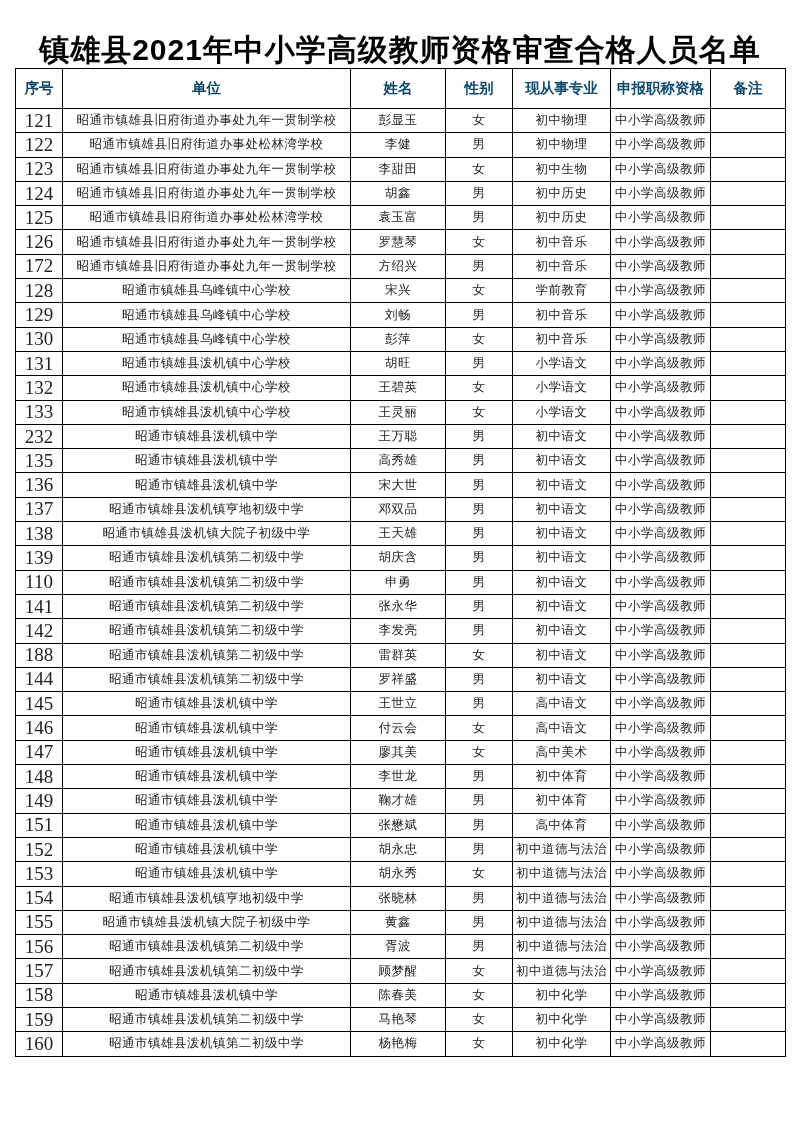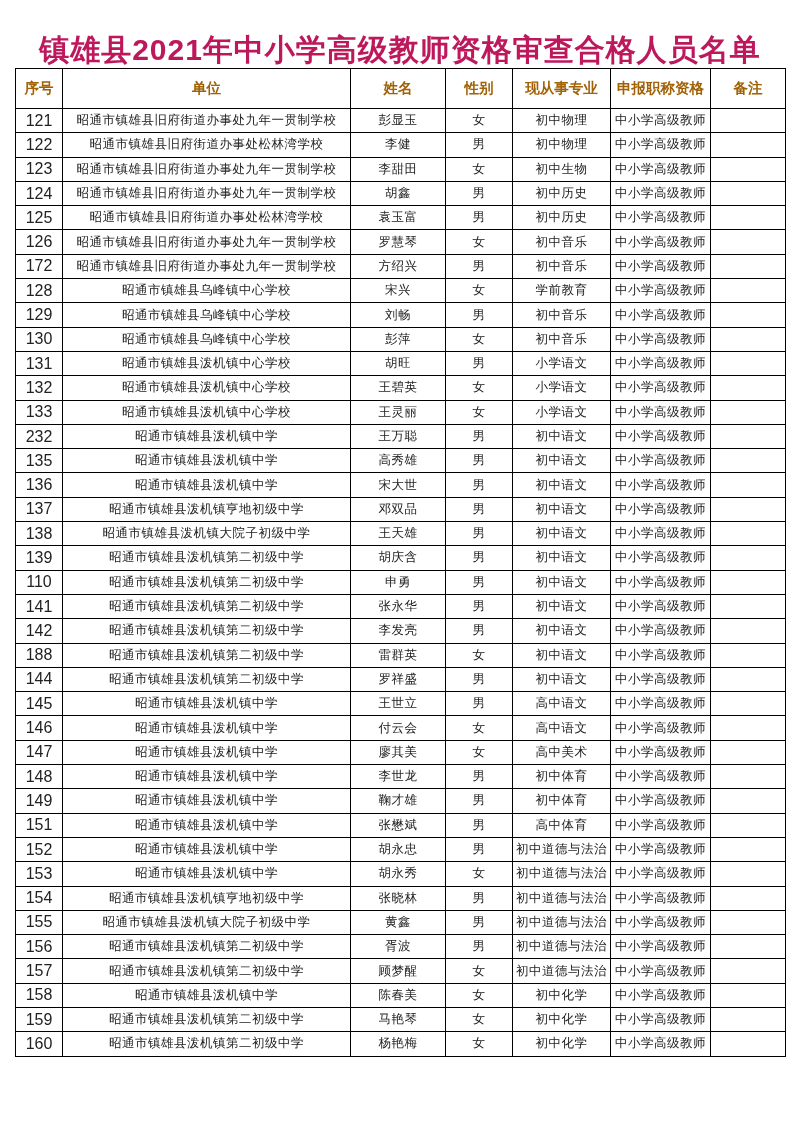--- a/index.html
+++ b/index.html
@@ -22,21 +22,21 @@
   .doc-title {
     position: absolute;
     top: 30px;
     left: 0;
     width: 100%;
     text-align: center;
     font-family: "Liberation Sans", sans-serif;
     font-weight: bold;
     font-size: 30px;
     letter-spacing: 1px;
-    color: #be185d;
+    color: #000000;
     white-space: nowrap;
   }
   table.roster {
     position: absolute;
     left: 15px;
     top: 68px;
     width: 770px;
     border-collapse: collapse;
     table-layout: fixed;
   }
@@ -47,31 +47,31 @@
     vertical-align: middle;
     padding: 0 2px;
     overflow: hidden;
     white-space: nowrap;
   }
   table.roster th {
     height: 39px;
     font-family: "Liberation Sans", sans-serif;
     font-size: 14.5px;
     font-weight: bold;
-    color: #a16207;
+    color: #0c4a6e;
   }
   table.roster td {
     height: 23.3px;
     font-size: 12.5px;
     letter-spacing: 0.5px;
     color: #222222;
   }
   table.roster td.serial {
-    font-family: Liberation Sans, sans-serif;
-    font-size: 16px;
+    font-family: Liberation Serif, serif;
+    font-size: 19px;
     letter-spacing: 0;
   }
   col.c-serial { width: 47px; }
   col.c-unit   { width: 288px; }
   col.c-name   { width: 95px; }
   col.c-gender { width: 67px; }
   col.c-prof   { width: 98px; }
   col.c-title  { width: 100px; }
   col.c-remark { width: 75px; }
 </style>

